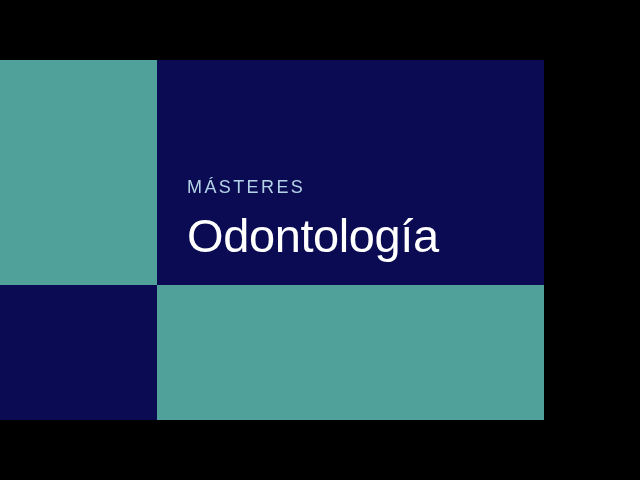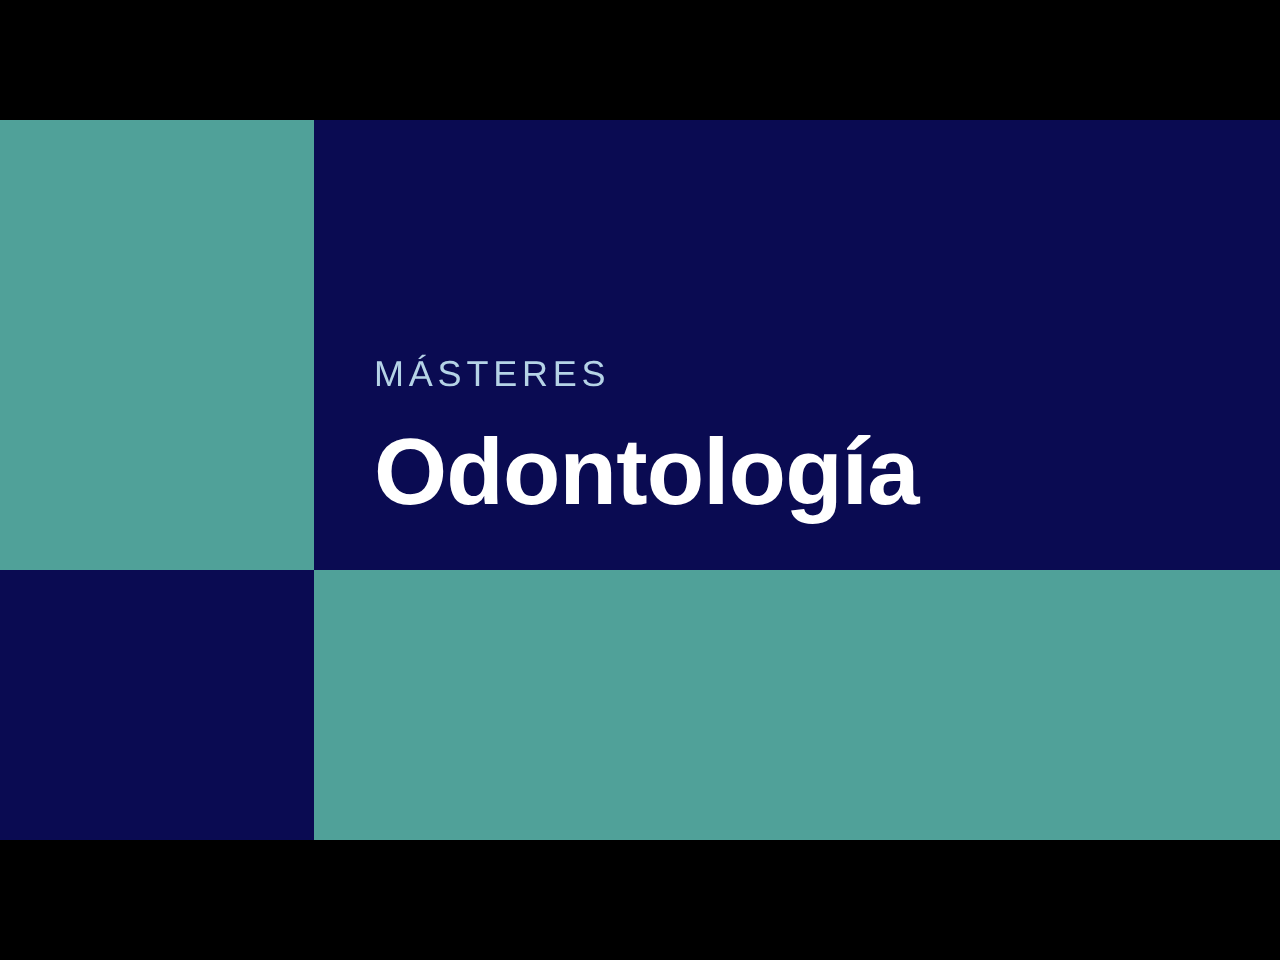--- a/index.html
+++ b/index.html
@@ -3,21 +3,21 @@
 <meta charset="utf-8">
 <title>Másteres Odontología</title>
 <style>
   html, body {
     margin: 0;
     padding: 0;
     background: #000000;
   }
   #frame {
     position: relative;
-    width: 640px;
+    width: 544px;
     height: 480px;
     background: #000000;
     overflow: hidden;
     font-family: "Liberation Sans", sans-serif;
   }
   
   .letterbox {
     position: absolute;
     left: 0;
     width: 640px;
@@ -68,21 +68,21 @@
     font-size: 18px;
     font-weight: 400;
     letter-spacing: 2.4px;
     line-height: 1;
     white-space: nowrap;
     margin: 0 0 16px 0;
   }
   #main-title {
     font-family: "Liberation Sans", sans-serif;
     font-size: 47px;
-    font-weight: 700;
+    font-weight: 400;
     letter-spacing: -0.4px;
     line-height: 1;
     white-space: nowrap;
     margin: 0;
   }
 </style>
 </head>
 <body>
 
 <div id="frame" style="background: rgb(0, 0, 0);">

